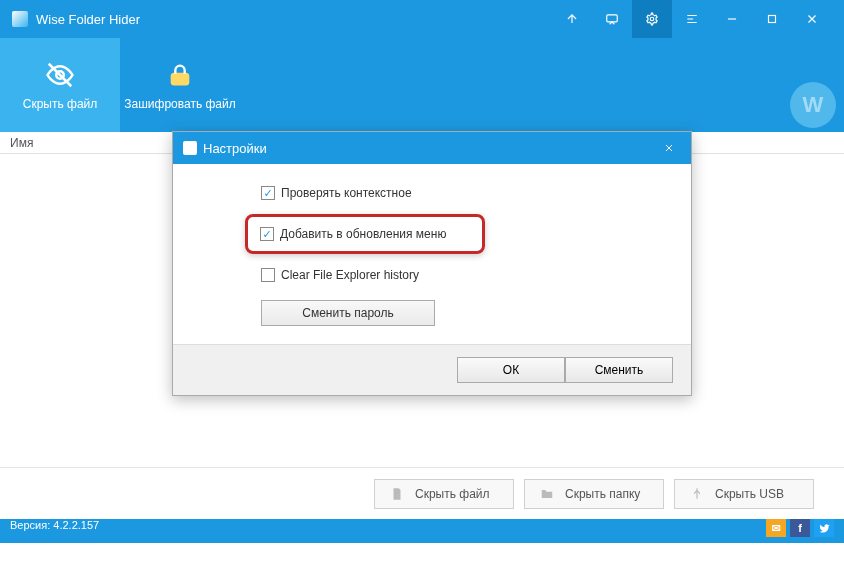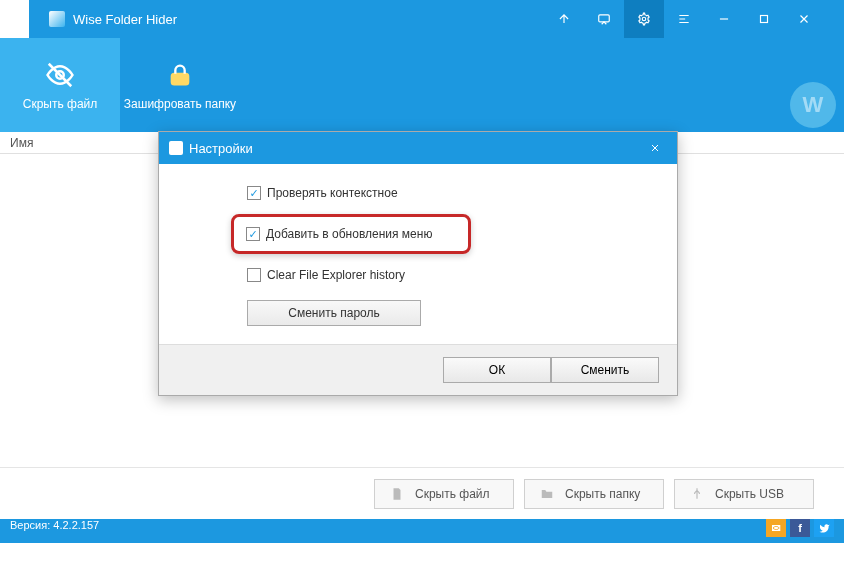--- a/index.html
+++ b/index.html
@@ -1,19 +1,19 @@
 <!DOCTYPE html>
 <html><head>
 <meta charset="utf-8">
 <style>
 * { margin: 0; padding: 0; box-sizing: border-box; font-family: "Segoe UI", Tahoma, sans-serif; }
 body { background: #fff; width: 844px; height: 562px; position: relative; overflow: hidden; }
 
 
-.titlebar { height: 38px; background: #1c98e0; display: flex; align-items: center; padding: 0 20px; color: #fff; margin-left: 29px; }
+.titlebar { height: 38px; background: #1c98e0; display: flex; align-items: center; padding: 0 12px; color: #fff; }
 .titlebar-icon { width: 16px; height: 16px; margin-right: 8px; background: linear-gradient(135deg, #fff 0%, #3bb3ef 100%); border-radius: 2px; }
 .titlebar-title { font-size: 13px; flex: 1; }
 .titlebar-btns { display: flex; gap: 0; }
 .titlebar-btn { width: 40px; height: 38px; display: flex; align-items: center; justify-content: center; color: #fff; }
 .titlebar-btn.active { background: #0e7ec0; }
 .titlebar-btn svg { width: 14px; height: 14px; }
 
 
 .toolbar { height: 94px; background: #1c98e0; display: flex; align-items: stretch; position: relative; }
 .tool { width: 120px; display: flex; flex-direction: column; align-items: center; justify-content: center; gap: 6px; color: #fff; font-size: 12px; }
@@ -34,21 +34,21 @@
 
 
 .statusbar { height: 24px; background: #1c98e0; display: flex; align-items: flex-start; padding: 0 10px; color: #fff; font-size: 11px; }
 .statusbar .spacer { flex: 1; }
 .soc { width: 20px; height: 18px; margin-left: 4px; display: inline-flex; align-items: center; justify-content: center; font-size: 11px; color: #fff; font-weight: bold; }
 .soc.mail { background: #f5a623; }
 .soc.fb { background: #3b5998; }
 .soc.tw { background: #1da1f2; }
 
 
-.dialog { position: absolute; left: 158px; top: 131px; width: 520px; background: #fff; border: 1px solid #aaa; box-shadow: 0 4px 14px rgba(0,0,0,.25); z-index: 10; }
+.dialog { position: absolute; left: 172px; top: 131px; width: 520px; background: #fff; border: 1px solid #aaa; box-shadow: 0 4px 14px rgba(0,0,0,.25); z-index: 10; }
 .dlg-title { height: 32px; background: #1c98e0; display: flex; align-items: center; padding: 0 10px; color: #fff; font-size: 13px; }
 .dlg-title-icon { width: 14px; height: 14px; margin-right: 6px; background: #fff; border-radius: 2px; }
 .dlg-title-text { flex: 1; }
 .dlg-close { width: 24px; height: 24px; display: flex; align-items: center; justify-content: center; }
 .dlg-body { padding: 22px 88px 18px 88px; font-size: 12px; color: #333; }
 .chk-wrap { display: flex; align-items: center; gap: 6px; margin-bottom: 18px; }
 .chk { width: 14px; height: 14px; border: 1px solid #888; display: inline-flex; align-items: center; justify-content: center; background: #fff; }
 .chk.checked::after { content: "✓"; font-size: 11px; color: #1c98e0; line-height: 1; }
 .highlight-box { border: 3px solid #c62828; border-radius: 8px; padding: 10px 12px; margin: -4px 0 14px -16px; width: 240px; box-shadow: 0 2px 6px rgba(0,0,0,.2); }
 .highlight-box .chk-wrap { margin-bottom: 0; }
@@ -115,21 +115,21 @@
     </div>
     <span>Скрыть файл</span>
   </div>
   <div class="tool">
     <div class="tool-icon">
       <svg viewBox="0 0 24 24" width="28" height="28" fill="none" stroke="#ffd966" stroke-width="2">
           <rect x="5" y="11" width="14" height="9" rx="2" fill="#ffd966"></rect>
           <path d="M8 11V8a4 4 0 0 1 8 0v3" stroke="#fff"></path>
         </svg>
     </div>
-    <span>Зашифровать папку</span>
+    <span>Зашифровать файл</span>
   </div>
   <div class="watermark">W</div>
 </div>
 
 <div class="list-header">
   <span>Имя</span>
 </div>
 
 <div class="main"></div>
 

